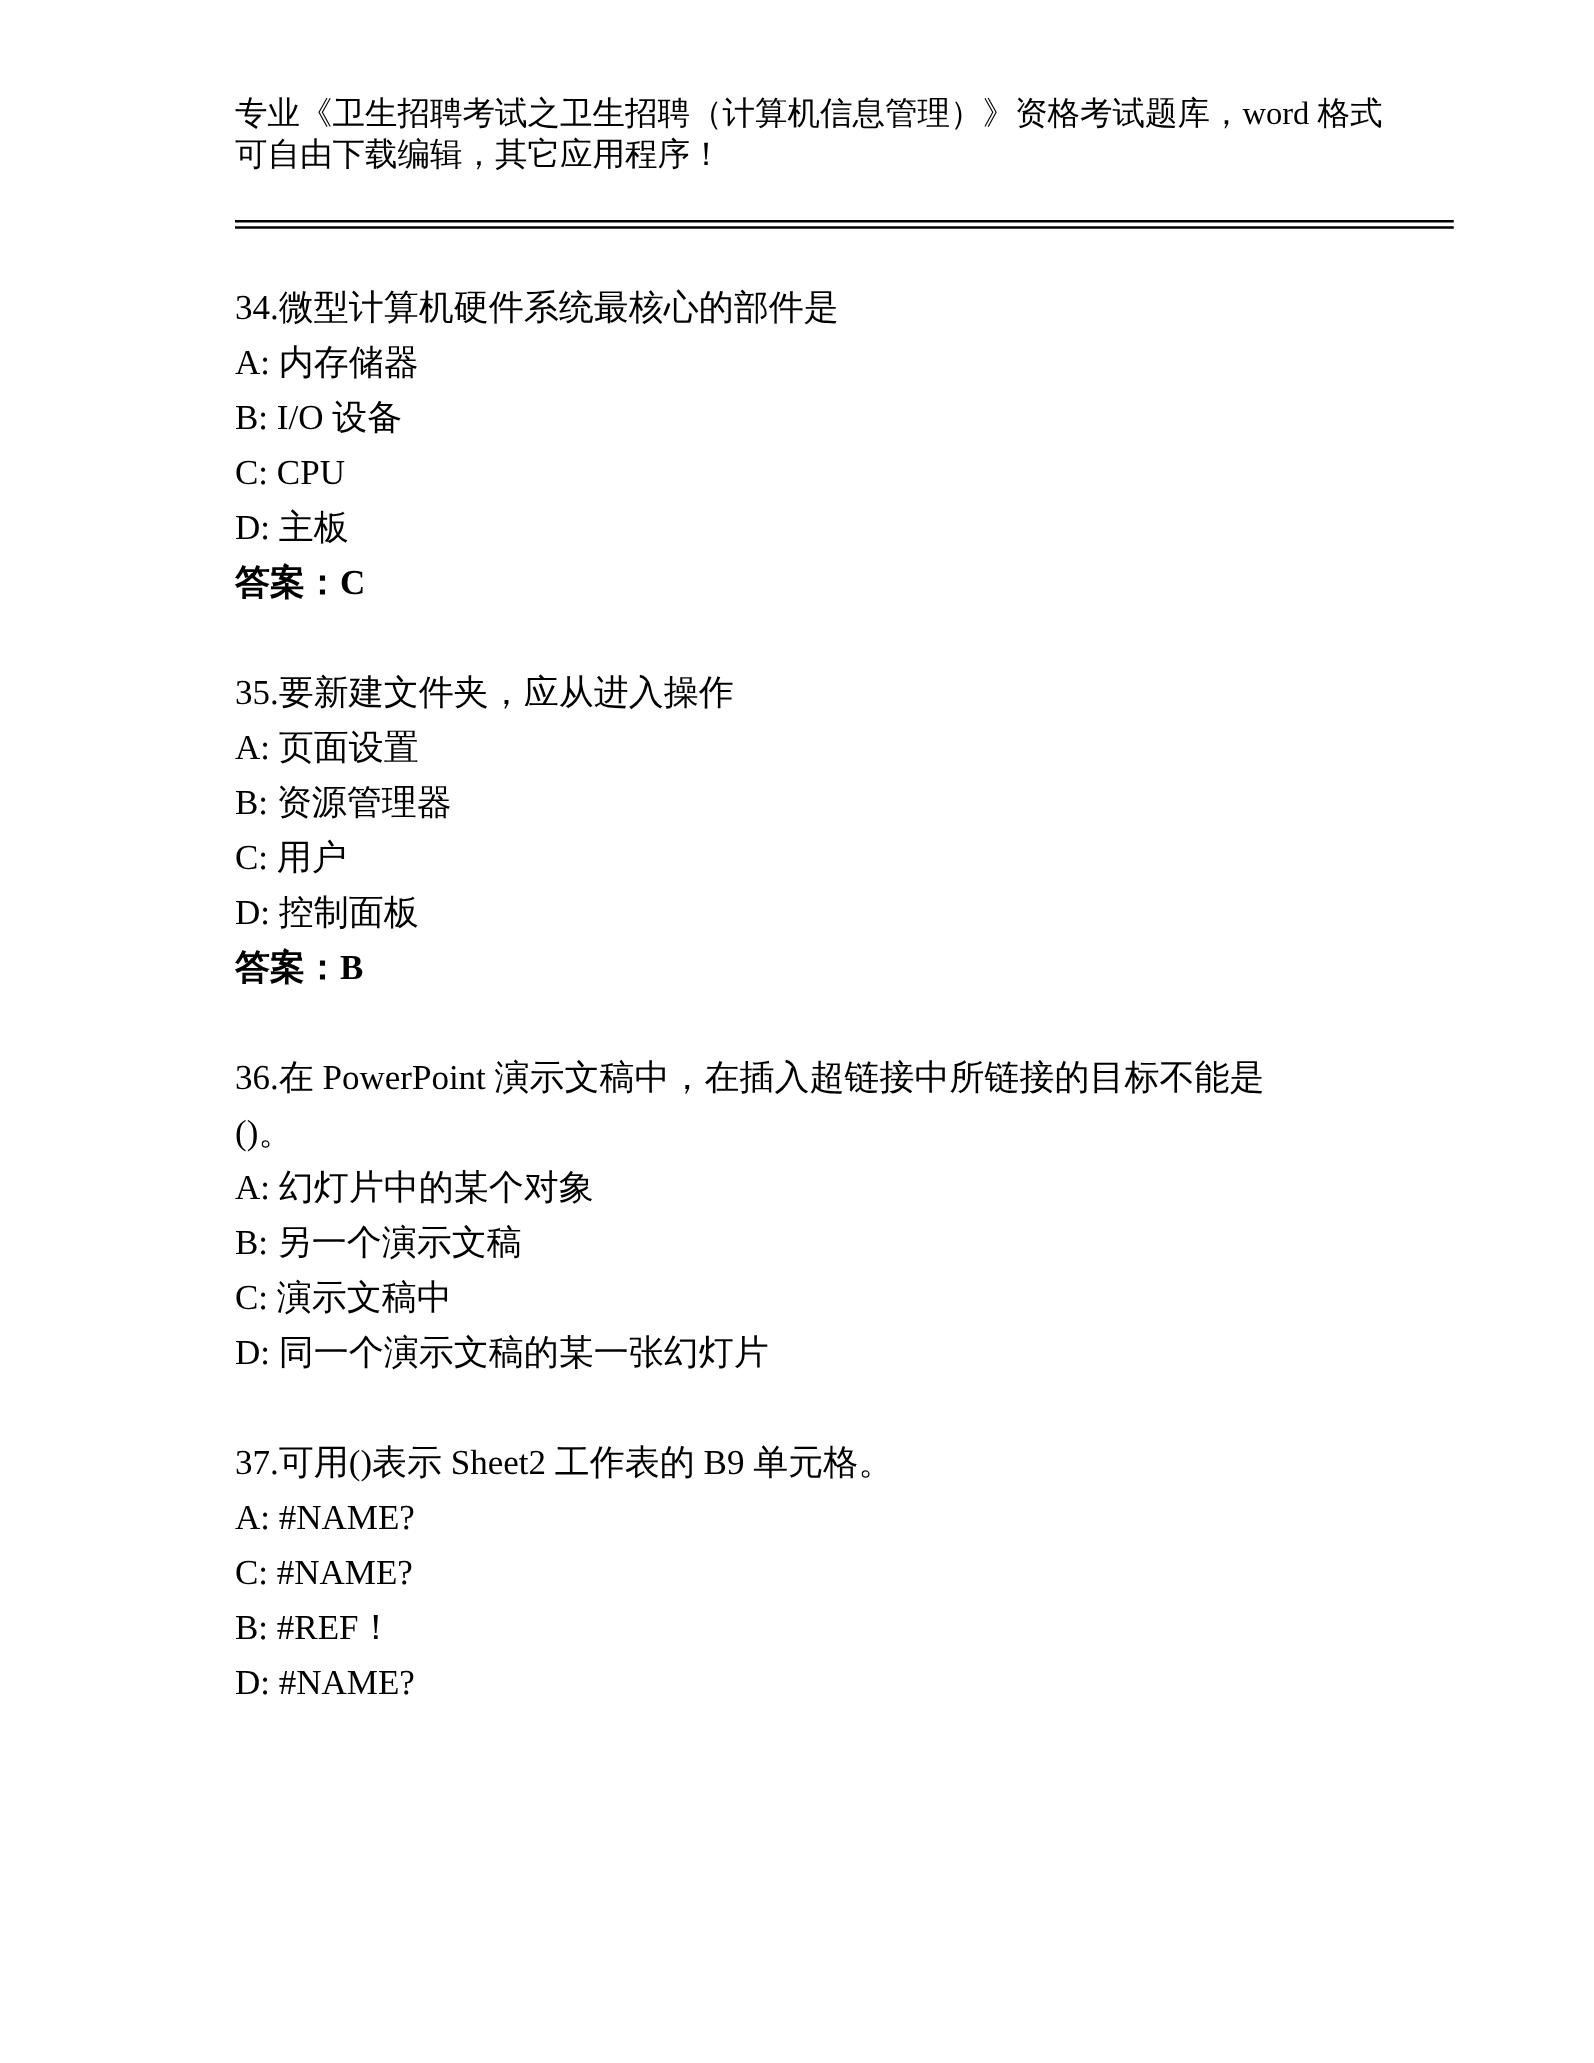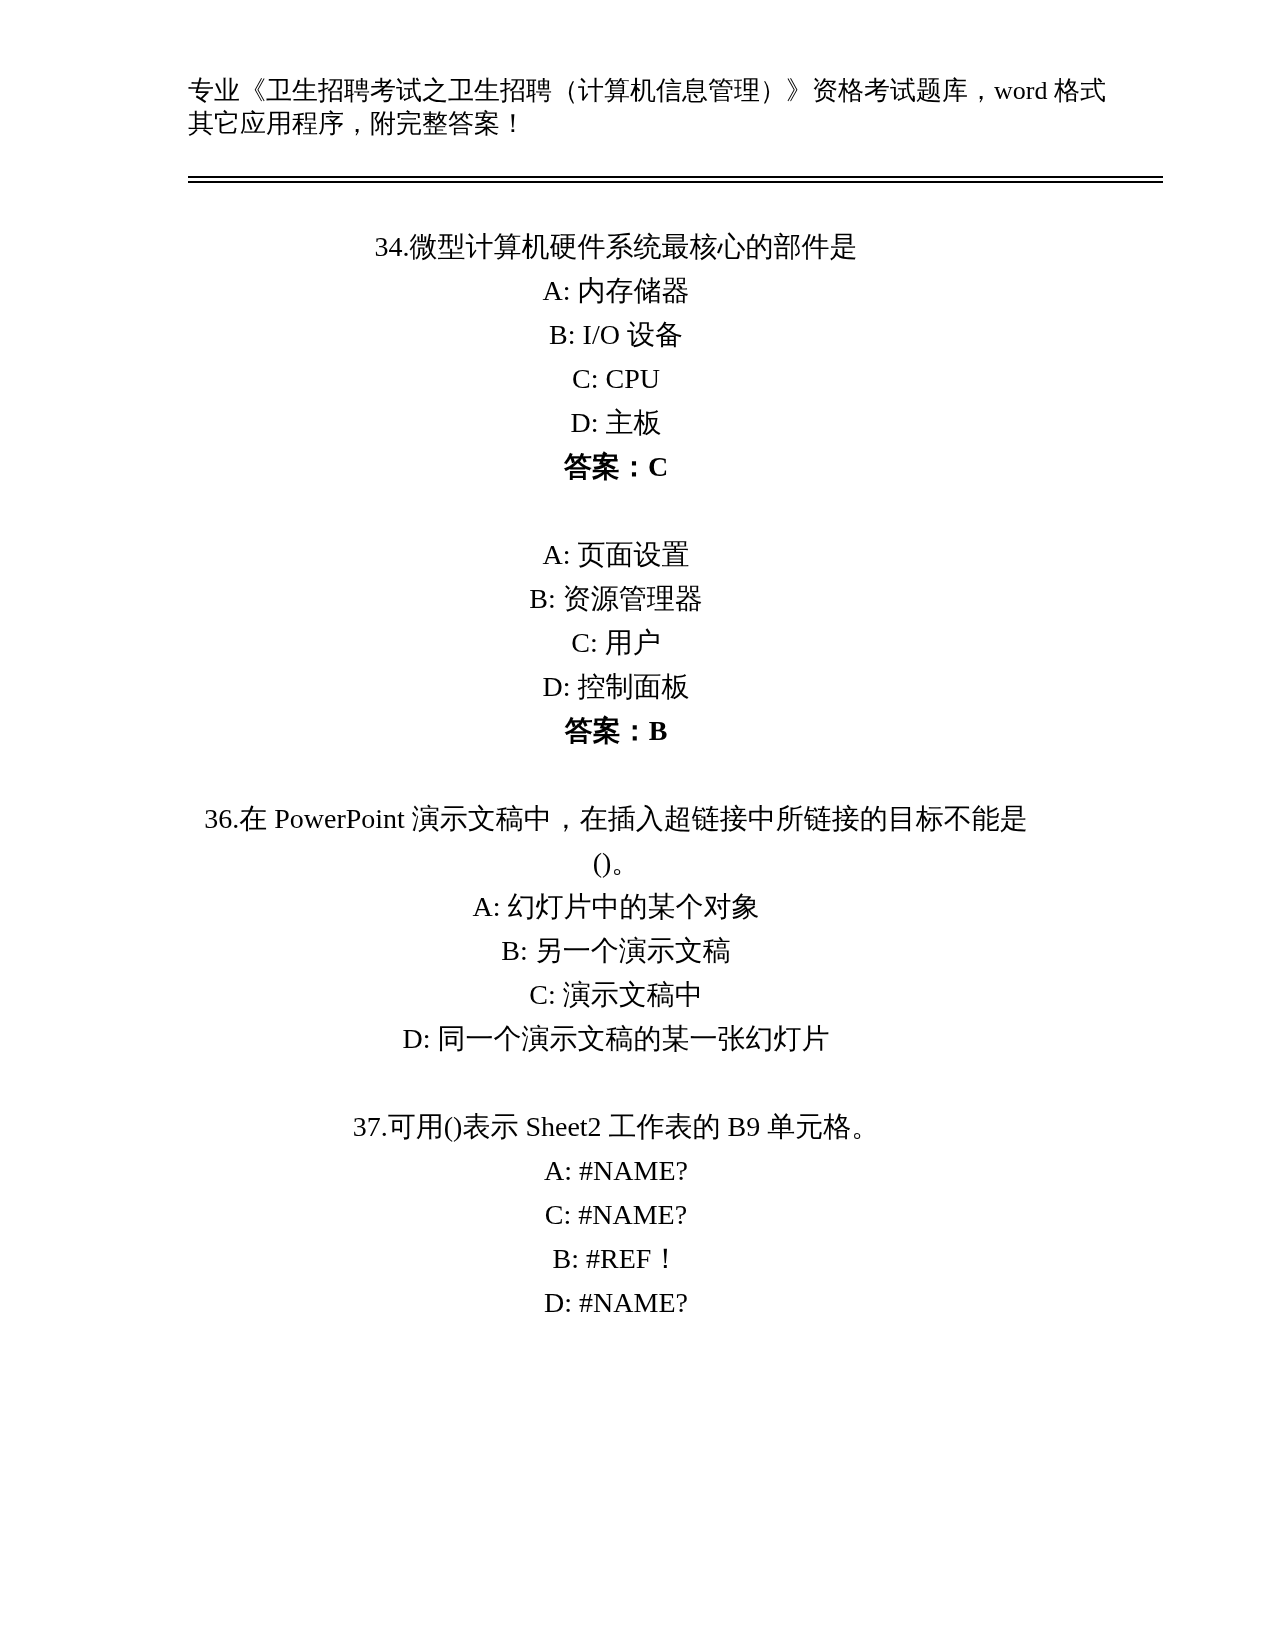--- a/index.html
+++ b/index.html
@@ -38,51 +38,51 @@
     margin-top: 42px;
   }
   .question + .question {
     margin-top: 44px;
   }
   .q-line, .option, .answer {
     font-size: 28px;
     line-height: 44px;
     margin: 0;
     white-space: nowrap;
-    text-align: center;
   }
   .answer {
     font-weight: 700;
     font-family: Liberation Serif, serif;
   }
 </style>
 </head>
 <body>
 
 <div class="page">
 
   <div class="doc-header">
     <div class="header-line">专业《卫生招聘考试之卫生招聘（计算机信息管理）》资格考试题库，word 格式</div>
-    <div class="header-line">其它应用程序，附完整答案！</div>
+    <div class="header-line">可自由下载编辑，其它应用程序！</div>
   </div>
 
   <div class="title-rule"></div>
 
   <div class="questions">
 
     <section class="question">
       <p class="q-line">34.微型计算机硬件系统最核心的部件是</p>
       <p class="option">A: 内存储器</p>
       <p class="option">B: I/O 设备</p>
       <p class="option">C: CPU</p>
       <p class="option">D: 主板</p>
       <p class="answer">答案：C</p>
     </section>
 
     <section class="question">
+      <p class="q-line">35.要新建文件夹，应从进入操作</p>
       <p class="option">A: 页面设置</p>
       <p class="option">B: 资源管理器</p>
       <p class="option">C: 用户</p>
       <p class="option">D: 控制面板</p>
       <p class="answer">答案：B</p>
     </section>
 
     <section class="question">
       <p class="q-line">36.在 PowerPoint 演示文稿中，在插入超链接中所链接的目标不能是</p>
       <p class="q-line">()。</p>

